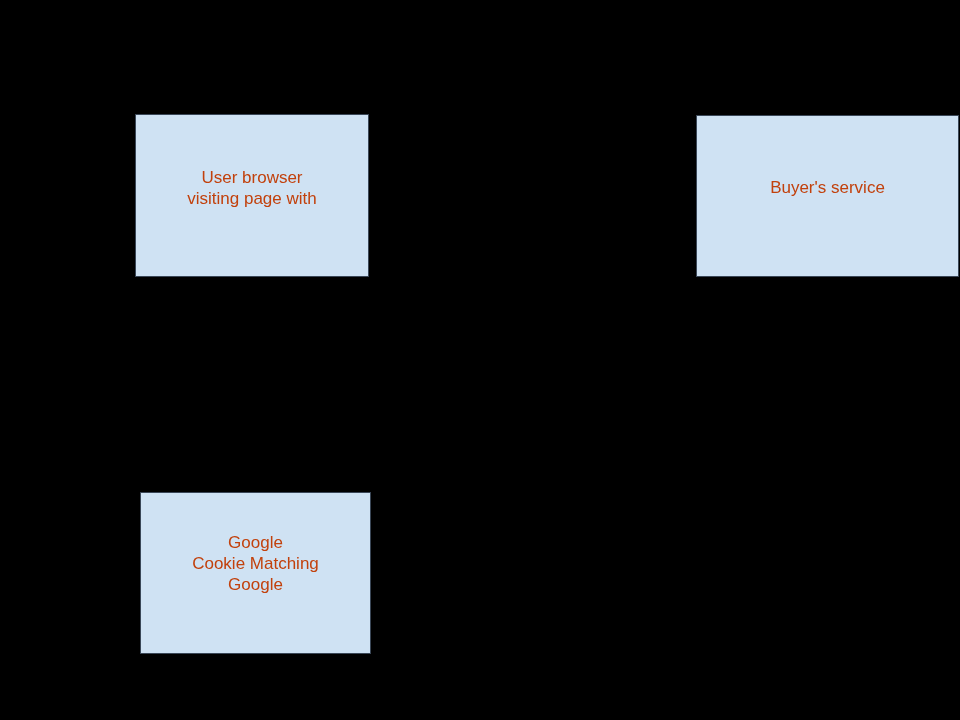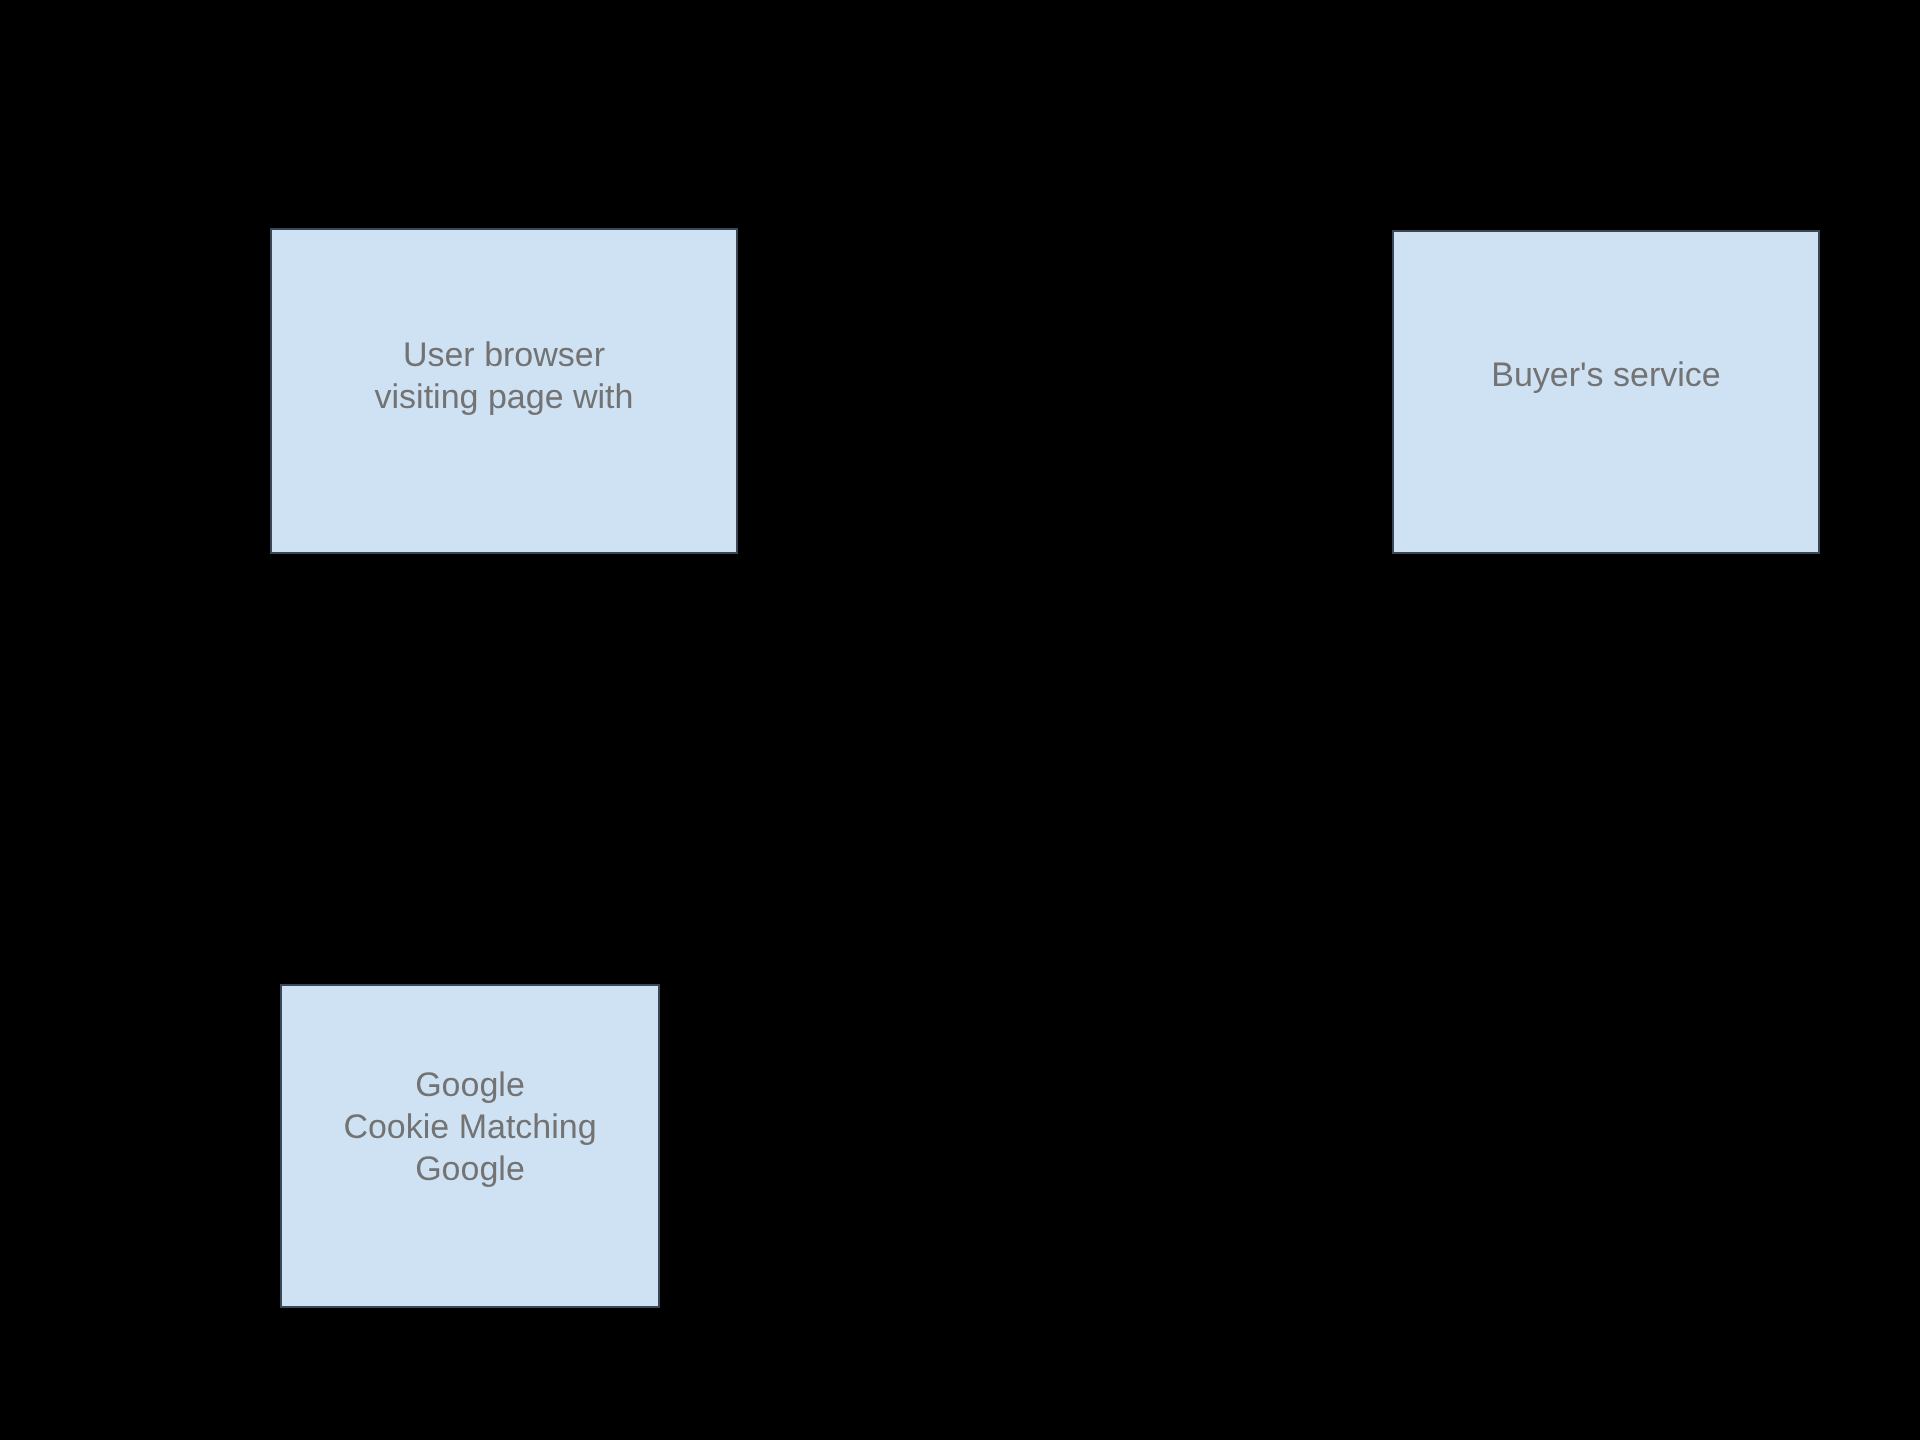--- a/index.html
+++ b/index.html
@@ -21,43 +21,43 @@
   .node {
     position: absolute;
     box-sizing: border-box;
     background: #cfe2f3;
     border: 1px solid #3a4757;
     display: flex;
     flex-direction: column;
     align-items: center;
     justify-content: center;
     text-align: center;
-    color: #737373;
+    color: #c2410c;
     font-size: 17px;
     line-height: 21px;
   }
   
   .node-user-browser {
     left: 135px;
     top: 114px;
     width: 234px;
     height: 163px;
     padding-bottom: 15px;
   }
   .node-buyers-service {
     left: 696px;
     top: 115px;
-    width: 214px;
+    width: 263px;
     height: 162px;
     padding-bottom: 18px;
   }
   .node-google-cms {
     left: 140px;
     top: 492px;
-    width: 190px;
+    width: 231px;
     height: 162px;
     padding-bottom: 20px;
   }
   .node .line {
     display: block;
     white-space: nowrap;
   }
 </style>
 </head>
 <body>

